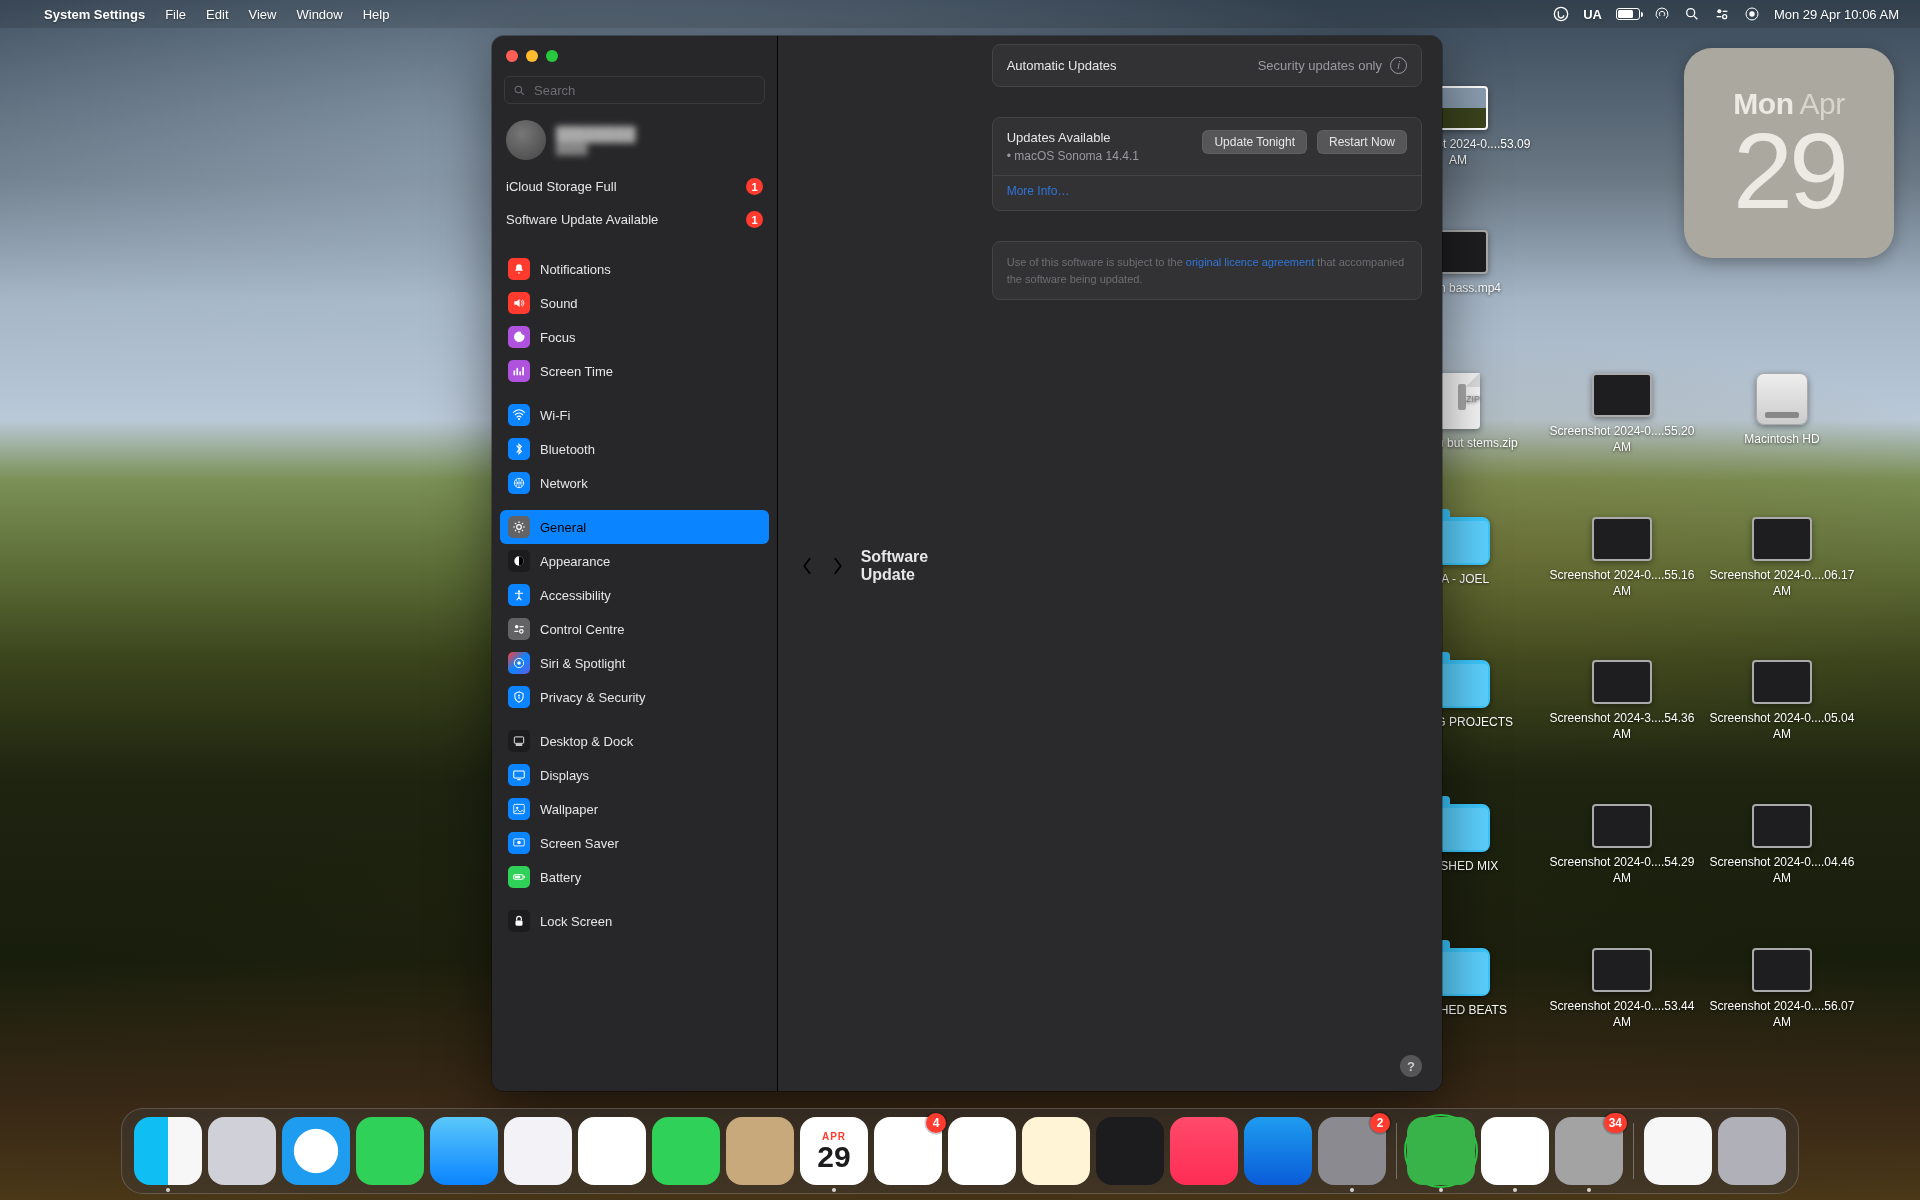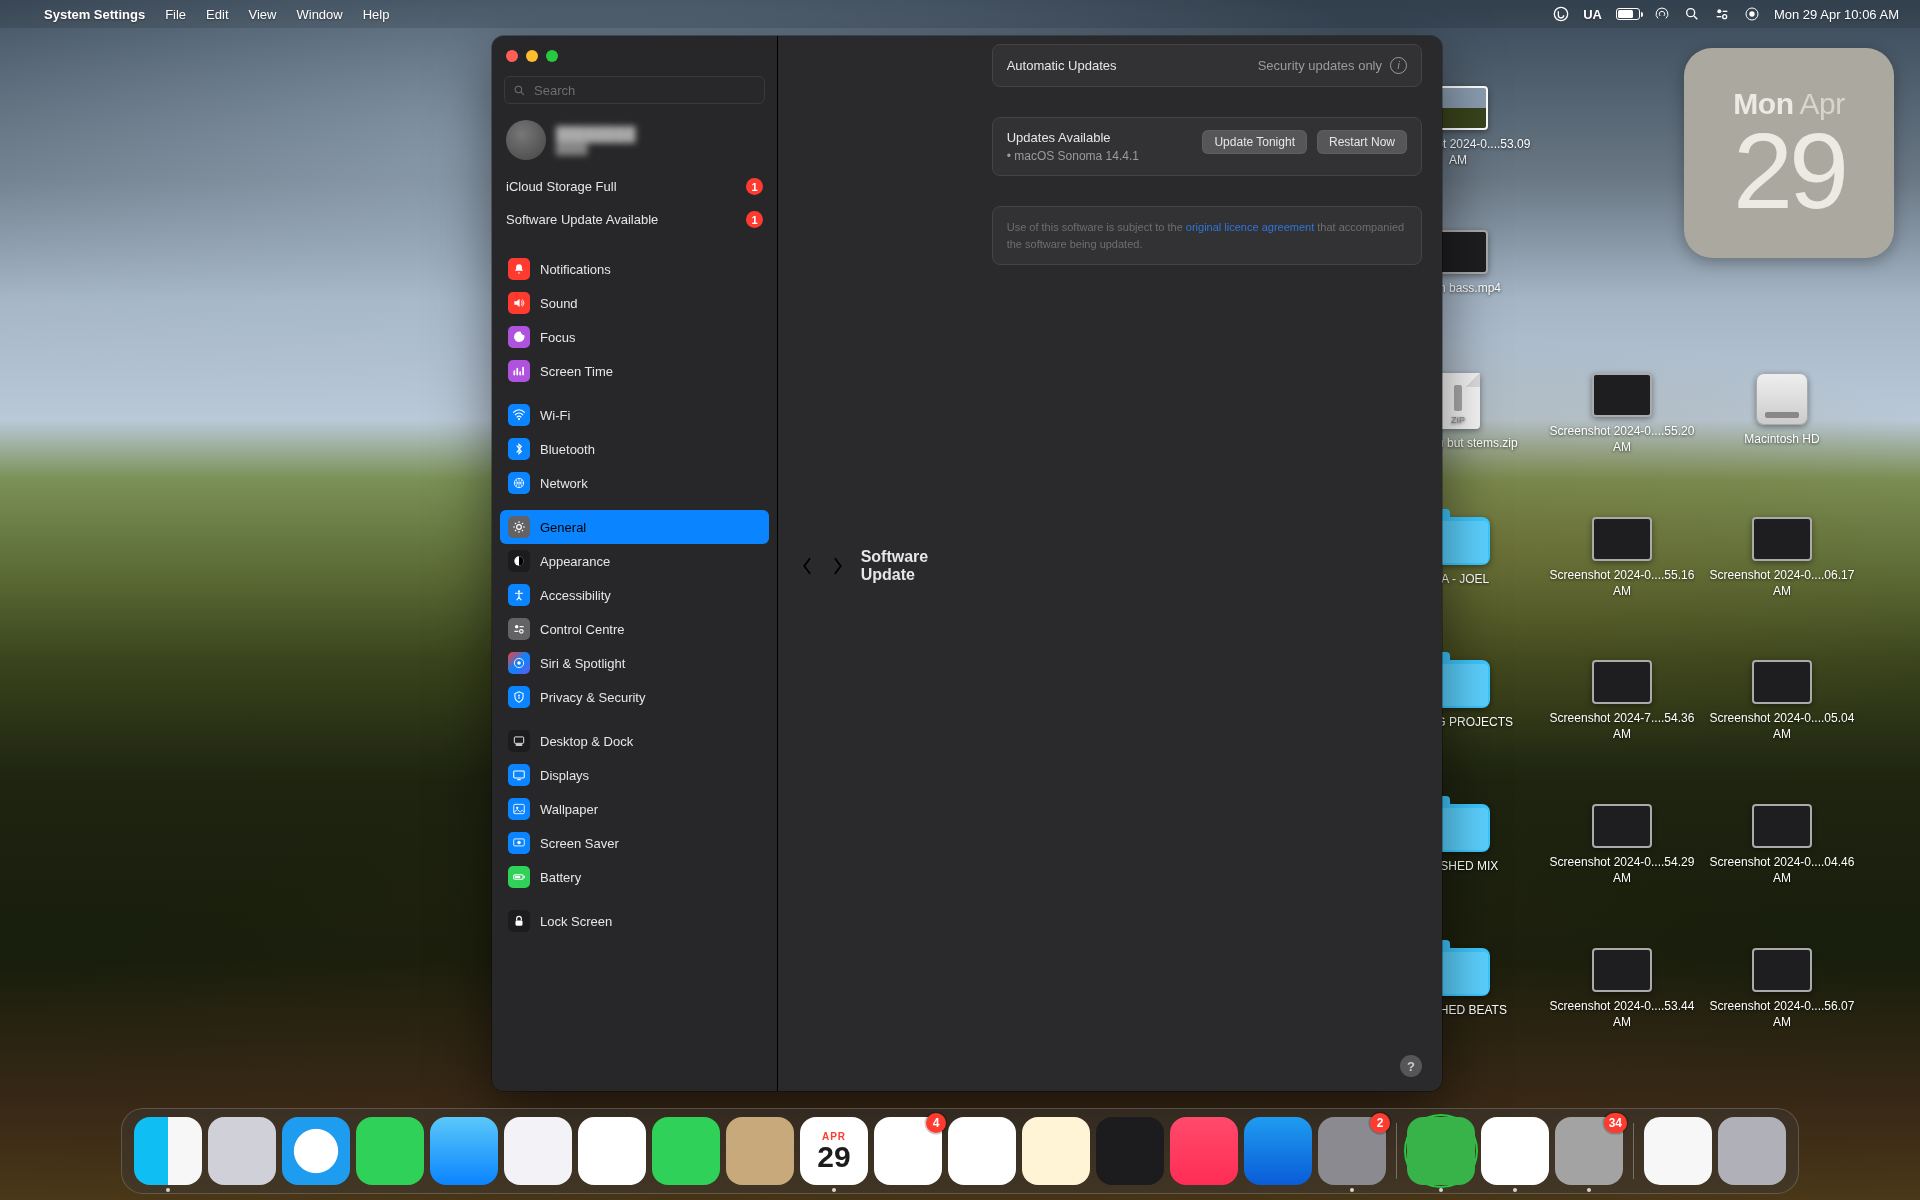--- a/index.html
+++ b/index.html
@@ -64,21 +64,21 @@
 
   
   .desktop-icons { position:absolute; top:40px; left:0; right:0; bottom:0; pointer-events:none; }
   .desk-item { position:absolute; width:160px; display:flex; flex-direction:column; align-items:center; color:#fff; font-size:12px; text-align:center; text-shadow:0 1px 3px rgba(0,0,0,0.7); pointer-events:auto;}
   .desk-item .label { margin-top:6px; line-height:1.35; }
   .desk-thumb { width:60px; height:44px; border-radius:4px; border:2px solid #fff; background:linear-gradient(to bottom,#8a9db0 50%,#3a441c 50%); box-shadow:0 2px 6px rgba(0,0,0,0.4);}
   .desk-thumb.dark { background:#1e1e20; border-color:#aaa;}
   .folder-icon { width:64px; height:48px; background:#3cc8ff; border-radius:4px 8px 8px 8px; position:relative; box-shadow:0 2px 6px rgba(0,0,0,0.4);}
   .folder-icon::before { content:""; position:absolute; top:-8px; left:0; width:24px; height:10px; background:#3cc8ff; border-radius:4px 4px 0 0;}
   .folder-icon::after { content:""; position:absolute; inset:4px 2px 2px 2px; background:#5cd1ff; border-radius:4px; }
-  .zip-icon { width:44px; height:56px; background:#f7f7f7; border-radius:4px; position:relative; box-shadow:0 2px 6px rgba(0,0,0,0.4); display:flex; flex-direction:column; align-items:center; justify-content:flex-end; color:#888; font-size:9px; padding-bottom:4px;}
+  .zip-icon { width:44px; height:56px; background:#f7f7f7; border-radius:4px; position:relative; box-shadow:0 2px 6px rgba(0,0,0,0.4); display:flex; flex-direction:row; align-items:center; justify-content:flex-end; color:#888; font-size:9px; padding-bottom:4px;}
   .zip-icon::before { content:""; position:absolute; top:0; right:0; width:14px; height:14px; background:linear-gradient(135deg,#f7f7f7 50%,#ddd 50%);}
   .zip-icon .zipper { width:8px; height:26px; background:#aaa; margin-bottom:4px; border-radius:2px;}
   .disk-icon { width:52px; height:52px; background:linear-gradient(to bottom,#eee,#ccc); border-radius:8px; border:1px solid #aaa; position:relative; box-shadow:0 2px 6px rgba(0,0,0,0.4);}
   .disk-icon::after { content:""; position:absolute; bottom:6px; left:8px; right:8px; height:6px; background:#888; border-radius:2px;}
 
   
   .settings-window {
     position:absolute; top:36px; left:492px; width:950px; height:1055px;
     background:var(--win-bg); border-radius:12px; overflow:hidden;
     box-shadow:0 20px 60px rgba(0,0,0,0.5), 0 0 0 1px rgba(0,0,0,0.3);
@@ -259,21 +259,21 @@
     <div class="desk-item" style="left: 1702px; top: 477px;">
       <div class="desk-thumb dark"></div>
       <div class="label">Screenshot 2024-0....06.17 AM</div>
     </div>
     <div class="desk-item" style="left: 1378px; top: 620px;">
       <div class="folder-icon"></div>
       <div class="label">MIXING PROJECTS</div>
     </div>
     <div class="desk-item" style="left: 1542px; top: 620px;">
       <div class="desk-thumb dark"></div>
-      <div class="label">Screenshot 2024-7....54.36 AM</div>
+      <div class="label">Screenshot 2024-3....54.36 AM</div>
     </div>
     <div class="desk-item" style="left: 1702px; top: 620px;">
       <div class="desk-thumb dark"></div>
       <div class="label">Screenshot 2024-0....05.04 AM</div>
     </div>
     <div class="desk-item" style="left: 1378px; top: 764px;">
       <div class="folder-icon"></div>
       <div class="label">FINISHED MIX</div>
     </div>
     <div class="desk-item" style="left: 1542px; top: 764px;">
@@ -543,20 +543,23 @@
       <div class="panel">
         <div class="panel-row" style="align-items:flex-start;">
           <div>
             <div class="row-title">Updates Available</div>
             <div class="row-sub">• macOS Sonoma 14.4.1</div>
           </div>
           <div class="btn-row">
             <button class="pill-btn">Update Tonight</button>
             <button class="pill-btn">Restart Now</button>
           </div>
+        </div>
+        <div class="panel-row" style="padding-top:8px;">
+          <span class="link">More Info…</span>
         </div>
       </div>
 
       <div class="panel">
         <div class="legal">
           <span>Use of this software is subject to the </span><a>original licence agreement</a><span> that accompanied the software being updated.</span>
         </div>
       </div>
     </div>
     <div class="help-btn">?</div>

